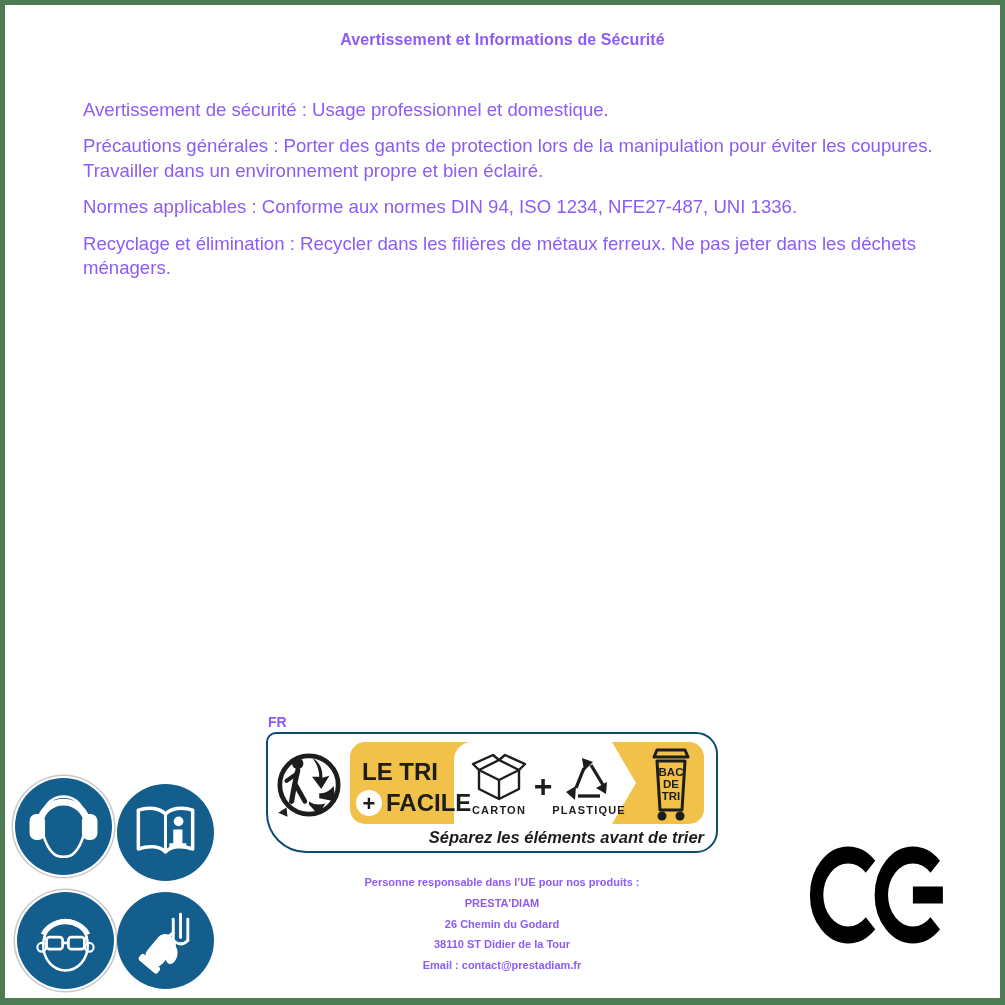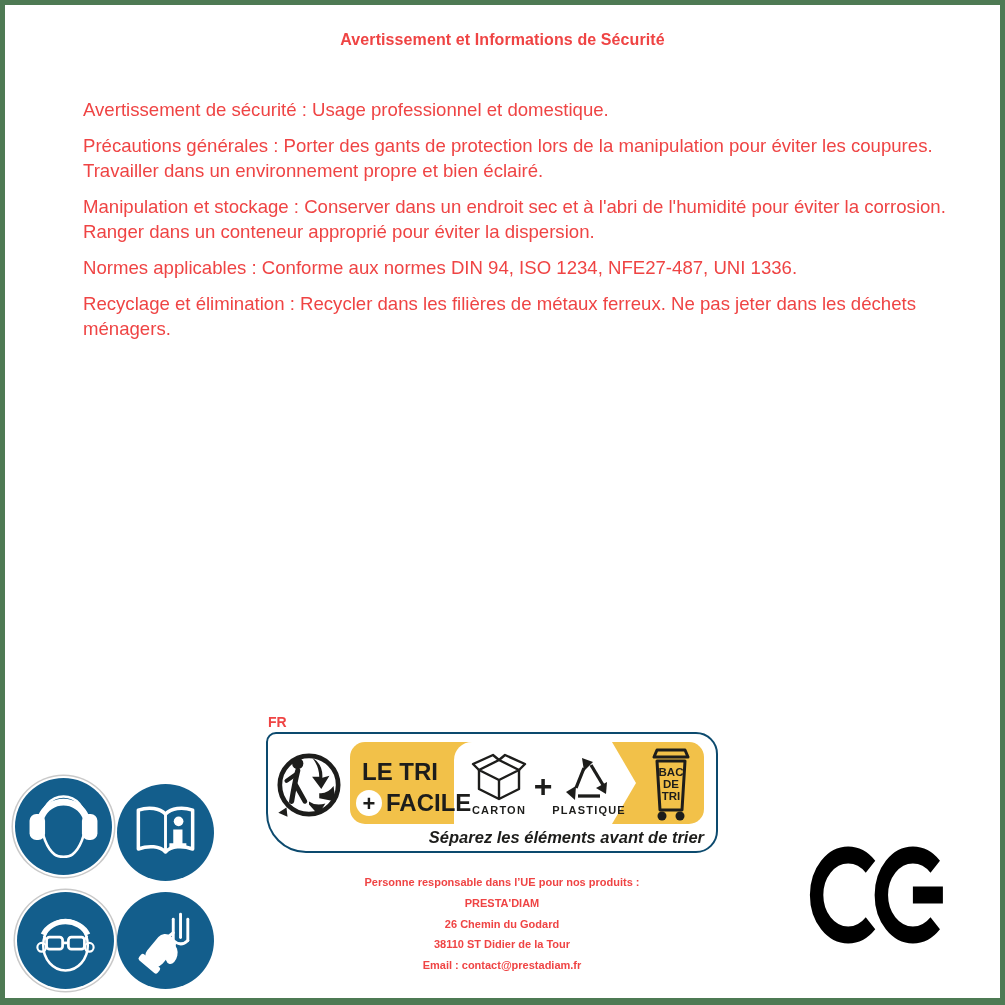--- a/index.html
+++ b/index.html
@@ -1,20 +1,20 @@
 <!DOCTYPE html>
 <html><head>
 <meta charset="utf-8">
 <style>
   html,body{margin:0;padding:0;background:#ffffff;}
   *{box-sizing:border-box;}
   #page{
     position:relative;width:1005px;height:1005px;background:#fff;
     border:5px solid #4e7a54;border-bottom-width:7px;overflow:hidden;
-    font-family:"Liberation Sans",sans-serif;color:#ef4444;
+    font-family:"Liberation Sans",sans-serif;color:#8b5cf6;
   }
   .page-title{
     position:absolute;top:26px;left:0;width:995px;text-align:center;
     font-size:16px;font-weight:bold;letter-spacing:.1px;
   }
   .body-text{
     position:absolute;left:66px;top:81px;width:902px;
     font-size:18.6px;line-height:24.4px;
   }
   .body-text p{margin:12px;}
@@ -51,21 +51,20 @@
 </head>
 <body>
 
 <div id="page">
 
   <div class="page-title">Avertissement et Informations de Sécurité</div>
 
   <div class="body-text">
     <p>Avertissement de sécurité : Usage professionnel et domestique.</p>
     <p>Précautions générales : Porter des gants de protection lors de la manipulation pour éviter les coupures. Travailler dans un environnement propre et bien éclairé.</p>
-    <p>Manipulation et stockage : Conserver dans un endroit sec et à l'abri de l'humidité pour éviter la corrosion. Ranger dans un conteneur approprié pour éviter la dispersion.</p>
     <p>Normes applicables : Conforme aux normes DIN 94, ISO 1234, NFE27-487, UNI 1336.</p>
     <p>Recyclage et élimination : Recycler dans les filières de métaux ferreux. Ne pas jeter dans les déchets ménagers.</p>
   </div>
 
   <div id="icon-ear" class="m-icon ringed">
     <svg viewBox="0 0 100 100">
       <path d="M50,19 C36,19 28,31 27.5,44 C27,58 33,73 41,79 C45,82 55,82 59,79 C67,73 73,58 72.5,44 C72,31 64,19 50,19 Z" fill="none" stroke="#fff" stroke-width="2.6"></path>
       <path d="M27,40 A25,25 0 0 1 73,40" fill="none" stroke="#fff" stroke-width="7"></path>
       <rect x="15" y="37" width="16" height="27" rx="7" fill="#fff"></rect>
       <rect x="69" y="37" width="16" height="27" rx="7" fill="#fff"></rect>

